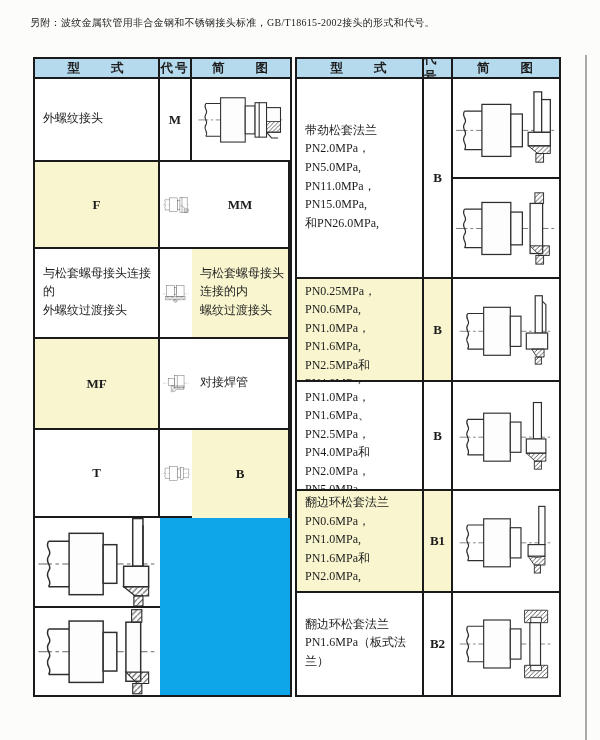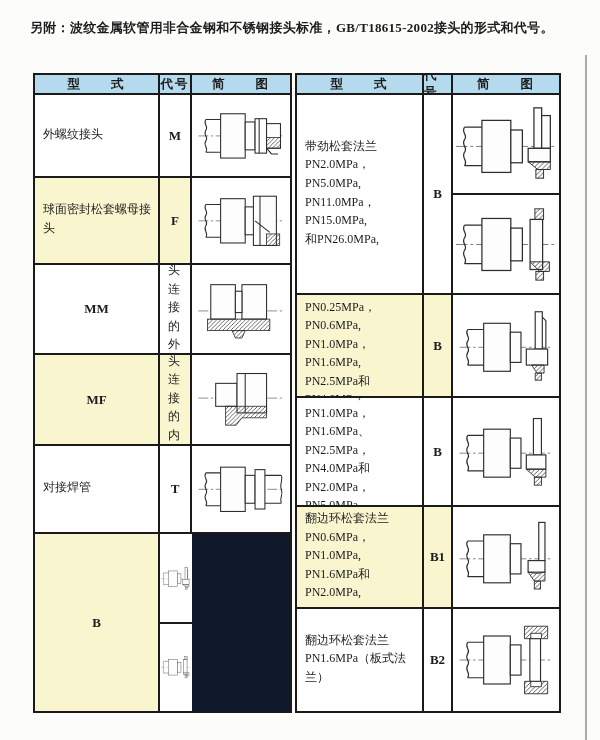--- a/index.html
+++ b/index.html
@@ -10,27 +10,27 @@
   }
   html,body{margin:0;padding:0;}
   body{
     width:600px;height:740px;position:relative;overflow:hidden;
     background:#fcfcfa;
     font-family:"Liberation Serif","DejaVu Serif",serif;
     color:var(--ink);
   }
   .title{
     position:absolute;left:30px;top:6px;width:555px;
-    font-size:13px;font-weight:bold;letter-spacing:.3px;line-height:1.4;
+    font-size:10px;font-weight:normal;letter-spacing:.3px;line-height:1.4;
   }
   .tbl{
-    position:absolute;top:73px;
+    position:absolute;top:57px;
     display:grid;
     border:2px solid var(--bd);
-    background:#0f172a;
+    background:#0ea5e9;
   }
   .tbl-left{left:33px;grid-template-columns:125px 32px 98px;grid-template-rows:20px 83px 87px 90px 91px 88px 177px;}
   .tbl-right{left:295px;grid-template-columns:127px 29px 106px;grid-template-rows:20px 200px 103px 109px 102px 102px;}
   .c{
     border-right:2px solid var(--bd);
     border-bottom:2px solid var(--bd);
     background:#fff;
     box-sizing:border-box;
     overflow:hidden;
   }
@@ -98,21 +98,20 @@
       <line class="cl" x1="3" y1="42" x2="107" y2="42"></line>
       <use href="#hose-base"></use>
       <rect class="fw" x="72" y="21" width="14" height="42"></rect>
       <line class="ln" x1="77" y1="21" x2="77" y2="63"></line>
       <rect class="fw" x="86" y="27" width="17" height="30"></rect>
       <rect class="ht" x="86" y="44" width="17" height="13"></rect>
       <path class="ln" d="M86,57 l6,7 h8"></path>
     </svg>
   </div>
 
-  <div class="c type hl">球面密封松套螺母接头</div>
   <div class="c code hl">F</div>
   <div class="c dia lc">
     <svg viewBox="0 0 110 84">
       <line class="cl" x1="3" y1="42" x2="107" y2="42"></line>
       <use href="#hose-base"></use>
       <rect class="fw" x="70" y="12" width="28" height="60"></rect>
       <line class="ln" x1="78" y1="12" x2="78" y2="72"></line>
       <path class="ln" d="M72,42 l18,14"></path>
       <rect class="ht" x="86" y="58" width="16" height="14"></rect>
     </svg>
@@ -125,23 +124,23 @@
     <svg viewBox="0 0 110 84">
       <line class="cl" x1="3" y1="44" x2="107" y2="44"></line>
       <rect class="fw" x="18" y="12" width="30" height="42"></rect>
       <rect class="fw" x="56" y="12" width="30" height="42"></rect>
       <rect class="fw" x="48" y="20" width="8" height="26"></rect>
       <rect class="ht" x="14" y="54" width="76" height="14"></rect>
       <path class="ht" d="M44,68 l4,9 h8 l4,-9 z"></path>
     </svg>
   </div>
 
-  <div class="c code hl">MF</div>
   <div class="c type hl">与松套螺母接头连接的内
 螺纹过渡接头</div>
+  <div class="c code hl">MF</div>
   <div class="c dia lc">
     <svg viewBox="0 0 110 84">
       <line class="cl" x1="3" y1="40" x2="107" y2="40"></line>
       <rect class="fw" x="24" y="22" width="26" height="28"></rect>
       <rect class="fw" x="50" y="10" width="36" height="48"></rect>
       <line class="ln" x1="60" y1="10" x2="60" y2="58"></line>
       <path class="ht" d="M36,50 h50 v14 h-30 l-7,9 h-13 z"></path>
     </svg>
   </div>
 

